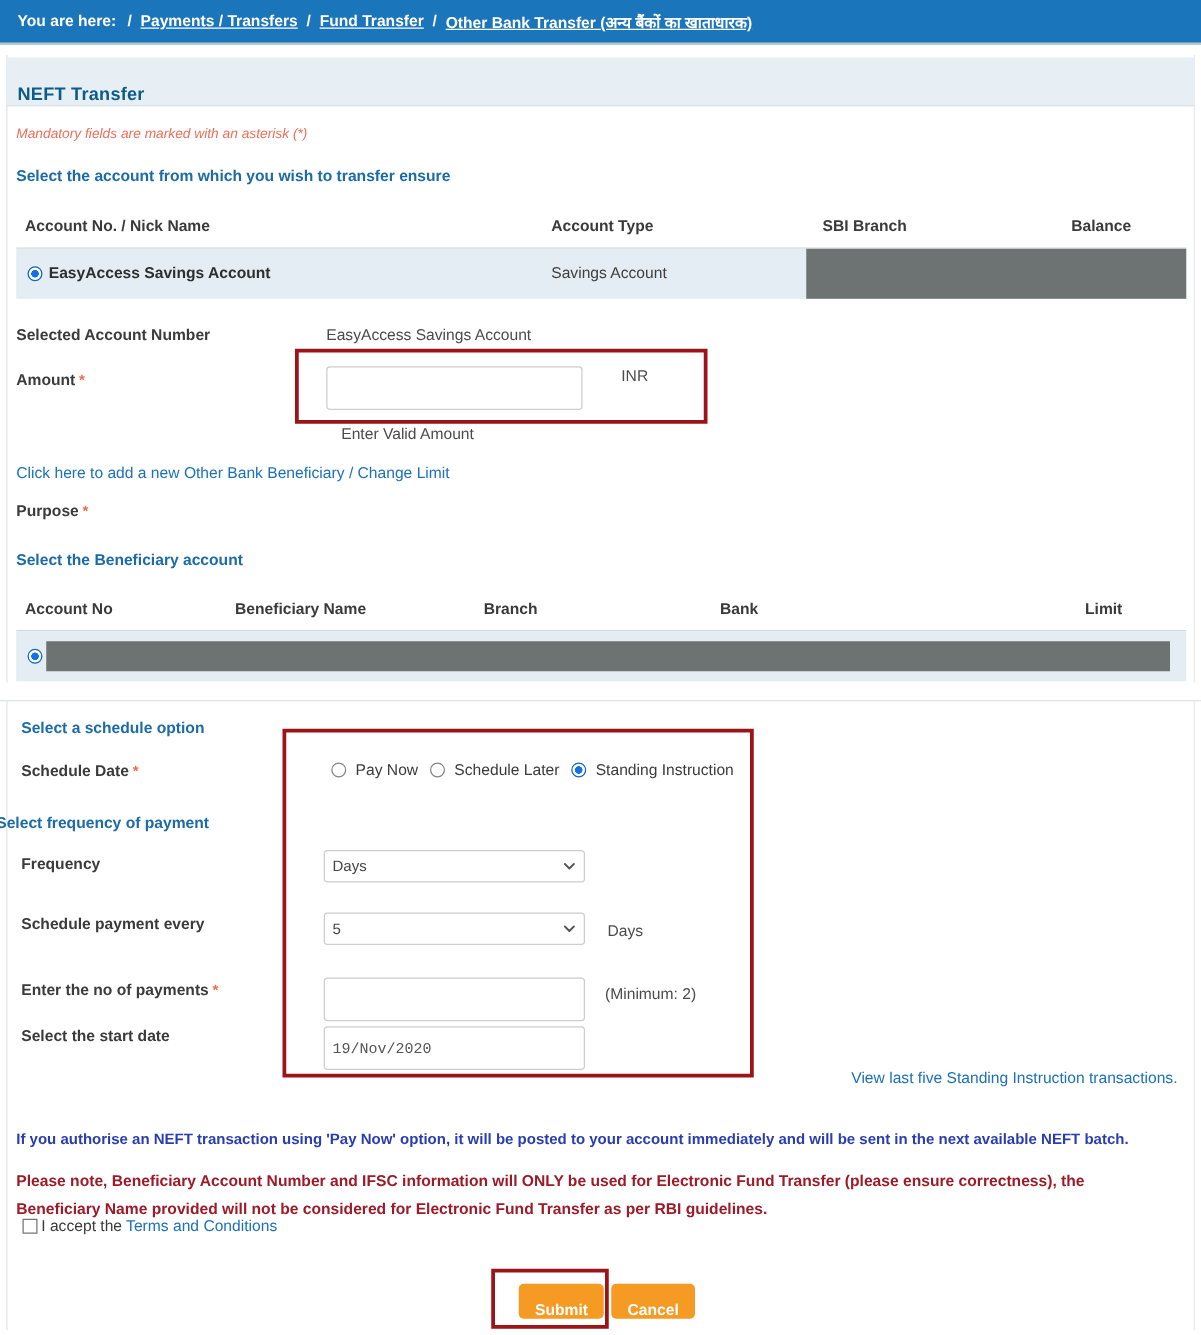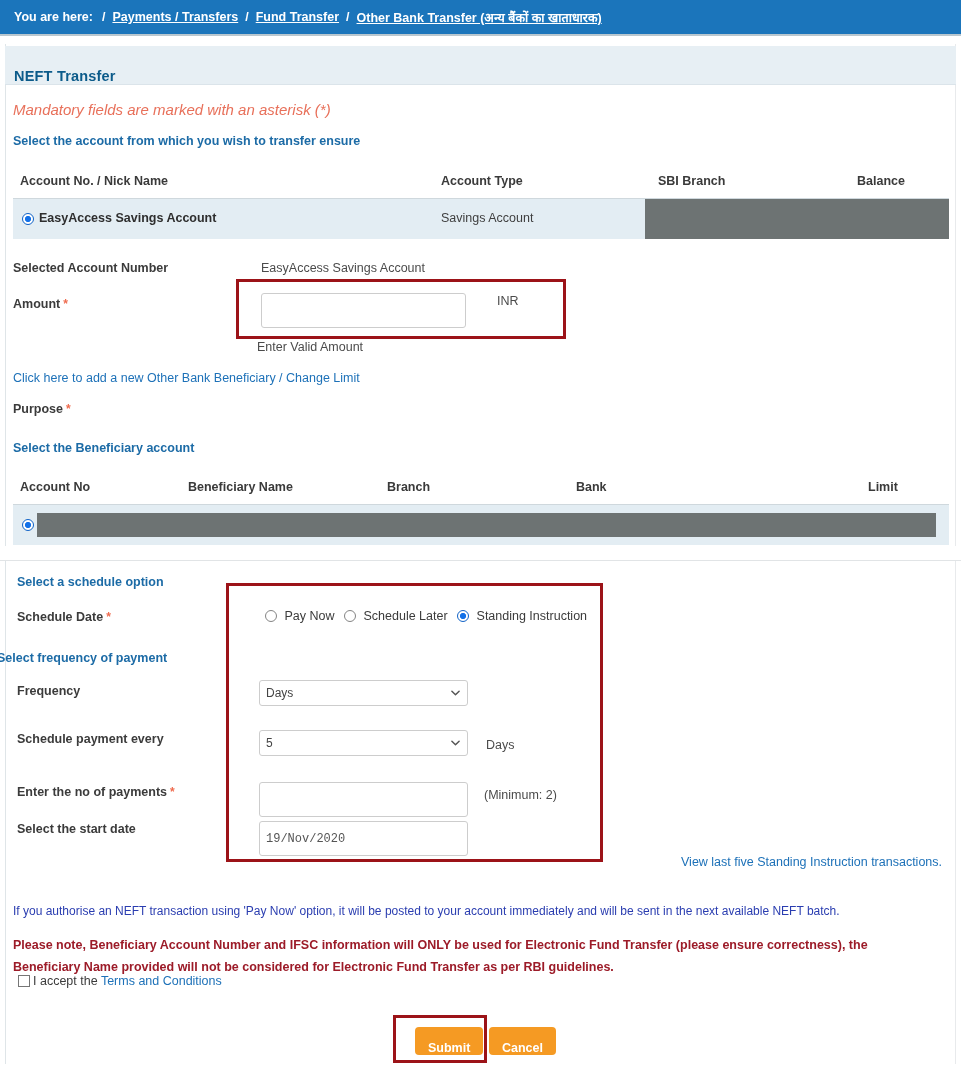--- a/index.html
+++ b/index.html
@@ -57,21 +57,21 @@
   .neft-band .title {
     color: #0c5b8a;
     font-size: 14.5px;
     font-weight: bold;
     letter-spacing: .2px;
   }
 
   
   .mandatory {
     position: absolute; left: 13px; top: 101px;
-    font-size: 15px; font-style: italic; color: #e8705a;
+    font-size: 11px; font-style: italic; color: #e8705a;
   }
   .sec-head {
     position: absolute;
     font-size: 12.5px; font-weight: bold; color: #1c6ba6;
   }
   .row-label {
     position: absolute;
     font-size: 12.5px; color: #3b3b3b; font-weight: bold;
   }
   .star { color: #ef6b4e; font-weight: bold; margin-left: 3px; font-size: 12px; }
@@ -173,20 +173,21 @@
     border: 3px solid #9c1318;
     background: transparent;
     pointer-events: none;
   }
 
   
   .note-blue {
     position: absolute;
     font-size: 12px; color: #2a3db0;
     white-space: nowrap;
+    font-weight: bold;
   }
   .note-red {
     position: absolute;
     font-size: 12.5px; color: #9c1b28;
     font-weight: bold;
     line-height: 22px;
     width: 930px;
   }
 
   .accept-box {
@@ -264,21 +265,21 @@
   </div>
 
   <div class="row-label" style="left:13px; top:261px;">Selected Account Number</div>
   <div class="plain" style="left:261px; top:261px;">EasyAccess Savings Account</div>
 
   <div class="row-label" style="left:13px; top:297px;">
     <span>Amount</span><span class="star">*</span>
   </div>
   <input class="txt" type="text" style="left: 261px; top: 293px; width: 205px;" placeholder="">
   <div class="plain" style="left:497px; top:294px;">INR</div>
-  <div class="plain" style="left:257px; top:340px;text-align:center;">Enter Valid Amount</div>
+  <div class="plain" style="left:273px; top:340px;text-align:center;">Enter Valid Amount</div>
 
   <div class="redbox" style="left:236px; top:279px; width:330px; height:60px;"></div>
 
   <a class="link-blue" href="#" style="left:13px; top:371px;">Click here to add a new Other Bank Beneficiary / Change Limit</a>
 
   <div class="row-label" style="left:13px; top:402px;">
     <span>Purpose</span><span class="star">*</span>
   </div>
 
   <div class="sec-head" style="left:13px; top:441px;">Select the Beneficiary account</div>

